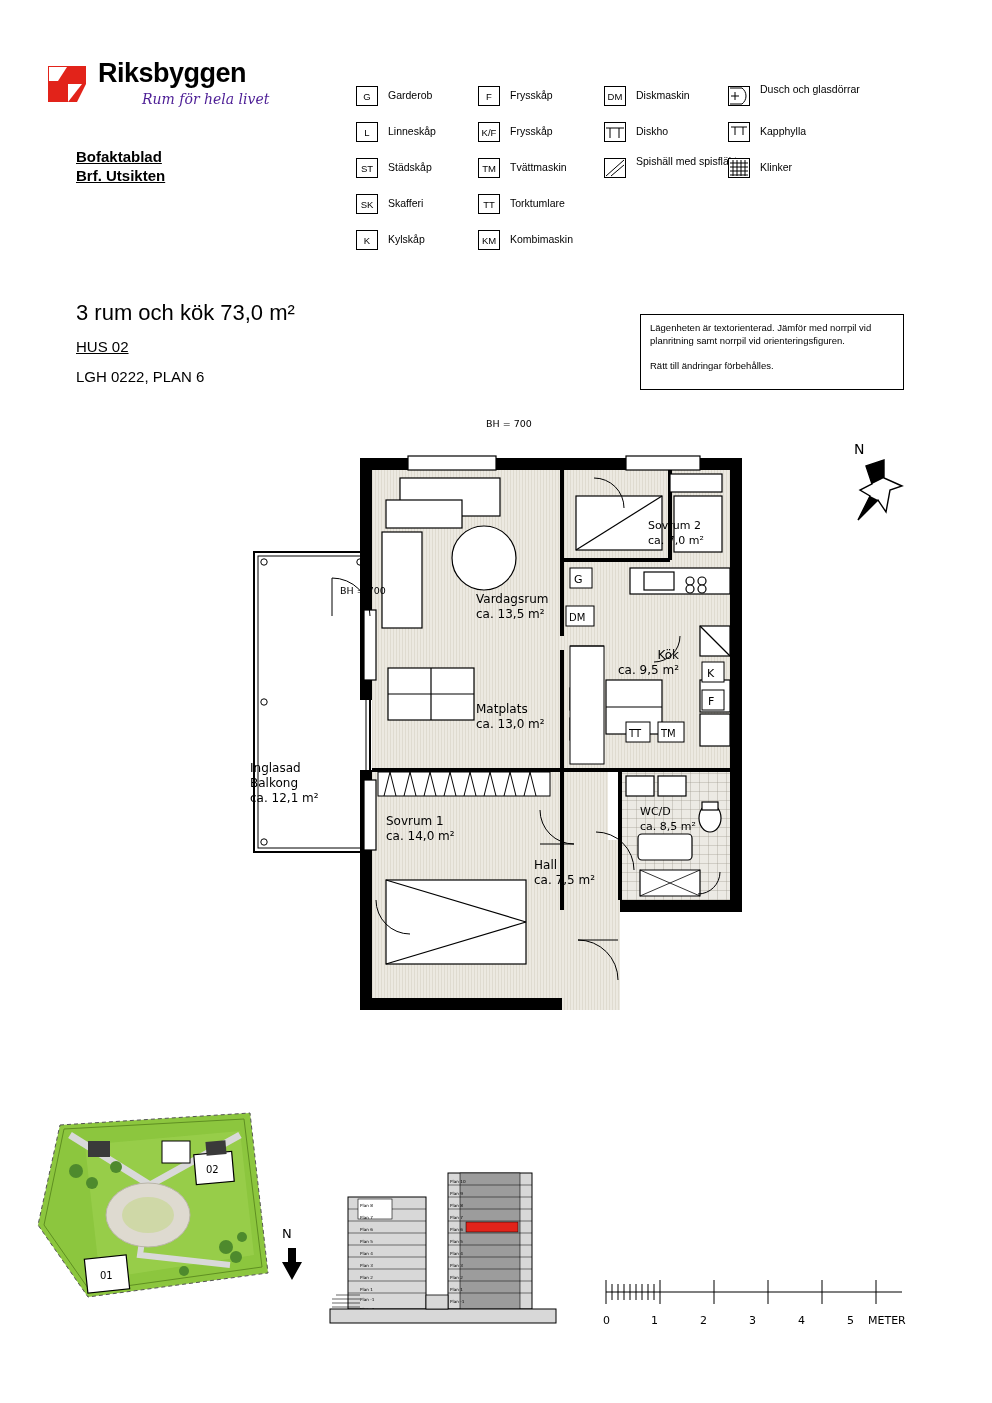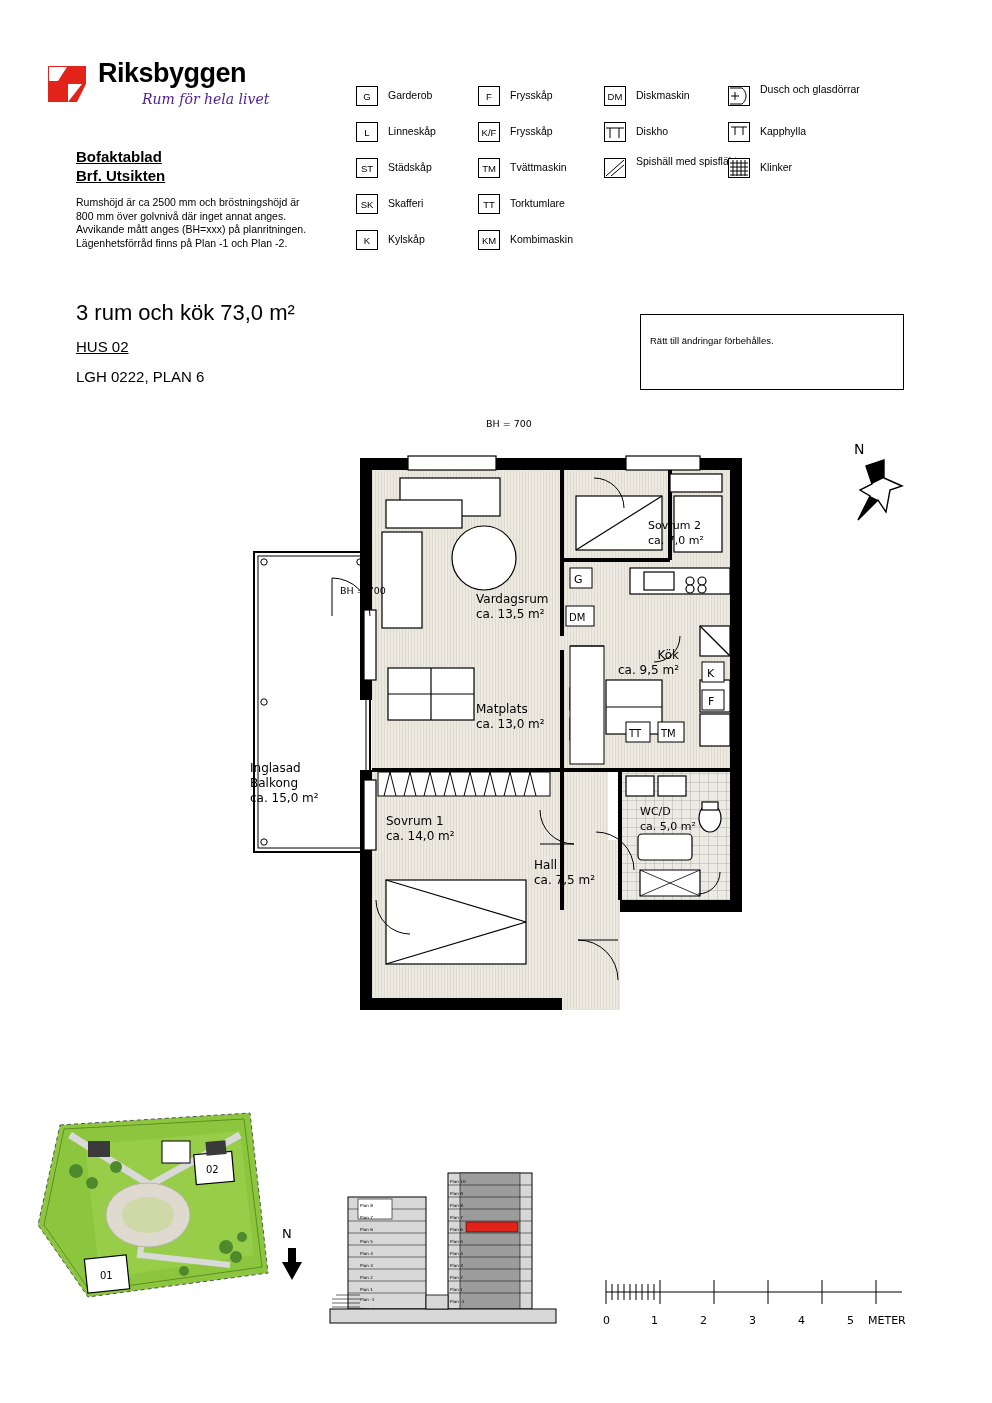--- a/index.html
+++ b/index.html
@@ -91,27 +91,27 @@
       </svg>
     </div>
     <div class="logo-text">Riksbyggen</div>
     <div class="logo-sub">Rum för hela livet</div>
   </div>
 
   <div class="doc-title">
     <span>Bofaktablad</span>
     <span>Brf. Utsikten</span>
   </div>
-  <div class="intro">Rumshöjd är ca 2500 mm och bröstningshöjd är 800 mm över golvnivå där inget annat anges. Avvikande mått anges (BH=xxx) på planritningen. Lägenhetsförråd finns på Plan -1 och Plan -2.</div>
 
   <div class="apt-title">3 rum och kök  73,0 m²</div>
   <div class="hus">HUS 02</div>
   <div class="lgh">LGH 0222, PLAN 6</div>
 
   <div class="notebox">
+    <p>Lägenheten är textorienterad. Jämför med norrpil vid planritning samt norrpil vid orienteringsfiguren.</p>
     <p class="second">Rätt till ändringar förbehålles.</p>
   </div>
 
   <div class="legend">
 
     <div class="legend-col c1">
       <div class="legend-item">
         <div class="box">G</div>
         <div class="lab">Garderob</div>
       </div>
@@ -432,36 +432,36 @@
       <span>ca. 9,5 m²</span>
     </div>
 
     <div class="label" style="left:236px; top:262px;">
       <span>Matplats</span><br>
       <span>ca. 13,0 m²</span>
     </div>
 
     <div class="label" style="left:10px; top:310px;margin-top:11px;">
       Inglasad<br>Balkong<br>
-      <span>ca. 15,0 m²</span>
+      <span>ca. 12,1 m²</span>
     </div>
 
     <div class="label" style="left:146px; top:374px;">
       <span>Sovrum 1</span><br>
       <span>ca. 14,0 m²</span>
     </div>
 
     <div class="label" style="left:294px; top:418px;">
       <span>Hall</span><br>
       <span>ca. 7,5 m²</span>
     </div>
 
     <div class="label small" style="left:400px; top:364px;">
       <span>WC/D</span><br>
-      <span>ca. 5,0 m²</span>
+      <span>ca. 8,5 m²</span>
     </div>
   </div>
 
   <div class="site">
     <svg width="250" height="200" viewBox="0 0 250 200">
       <polygon points="30,20 220,8 238,168 58,192 8,120" fill="#8cc63e"></polygon>
       <polygon points="34,24 214,14 232,162 60,186 14,120" fill="#8cc63e" stroke="#5f8f22" stroke-width="1"></polygon>
       <polygon points="55,40 210,26 224,150 70,174" fill="#9ed252" opacity="0.6"></polygon>
 
       <path d="M40,30 L120,80 L210,30" fill="none" stroke="#d9d9d9" stroke-width="7"></path>

